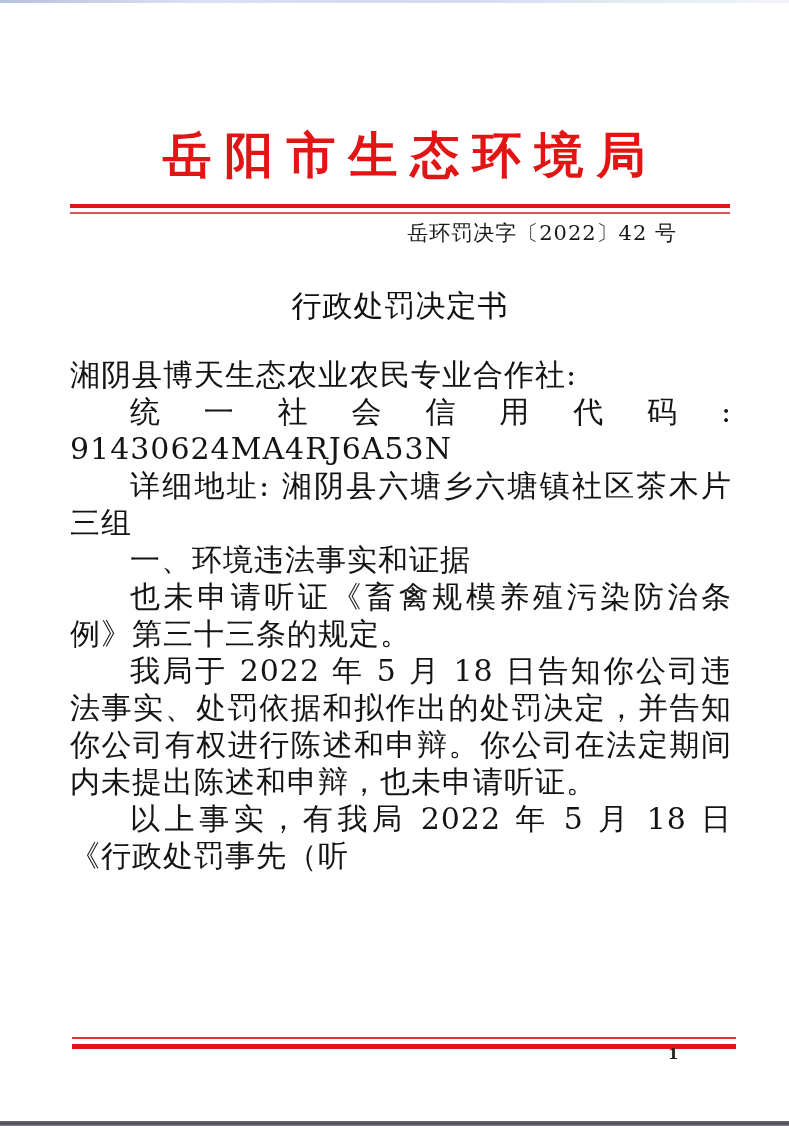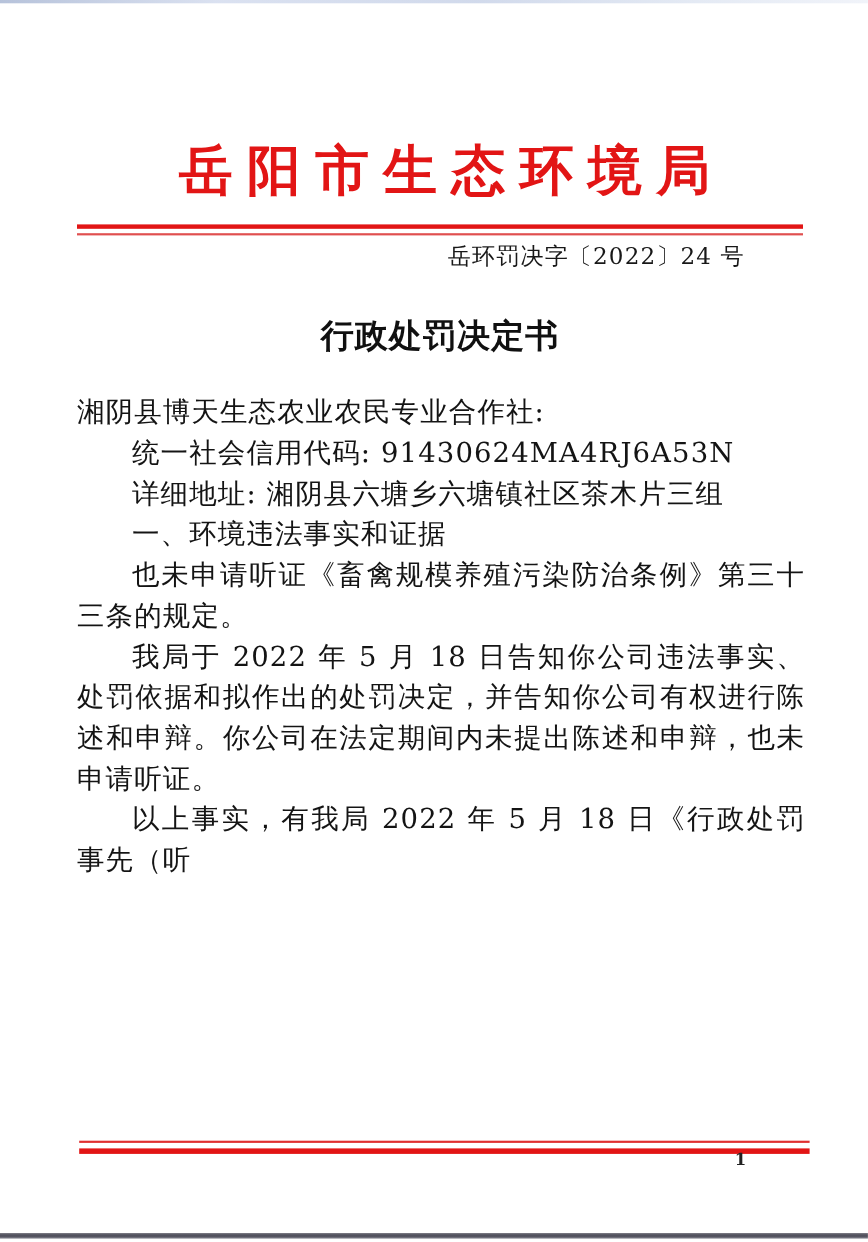--- a/index.html
+++ b/index.html
@@ -46,28 +46,28 @@
   }
   .doc-number {
     position: absolute; top: 220px; right: 112px;
     font-size: 21px; line-height: 26px; color: #181818;
     letter-spacing: 1px; white-space: nowrap;
   }
   
   .doc-title {
     position: absolute; top: 287px; left: 70px; width: 660px;
     margin: 0;
-    font-size: 30px; line-height: 38px; font-weight: bold;
+    font-size: 30px; line-height: 38px; font-weight: normal;
     color: #101010; text-align: center; letter-spacing: 1px;
   }
   
   .doc-body {
     position: absolute; top: 356px; left: 70px; width: 662px; height: 672px;
     overflow: hidden;
-    font-size: 25px; line-height: 37px; color: #141414;
+    font-size: 30px; line-height: 37px; color: #141414;
     letter-spacing: 1px;
     text-align: justify;
   }
   .doc-body p { margin: 0; text-indent: 2em; }
   .doc-body p.no-indent { text-indent: 0; }
   
   .footer-rule-thin {
     position: absolute; top: 1037px; left: 72px; width: 664px; height: 2px;
     background: #e03030;
   }
@@ -85,21 +85,21 @@
 <body>
 
 <div class="page">
 
   <div class="scan-edge-top"></div>
 
   <header>
     <h1 class="org-name">岳阳市生态环境局</h1>
     <div class="rule-thick-top"></div>
     <div class="rule-thin-bottom"></div>
-    <div class="doc-number">岳环罚决字〔2022〕24 号</div>
+    <div class="doc-number">岳环罚决字〔2022〕42 号</div>
   </header>
 
   <main>
     <h2 class="doc-title">行政处罚决定书</h2>
 
     <div class="doc-body">
 
         <p class="no-indent">湘阴县博天生态农业农民专业合作社:</p>
 
         <p>统一社会信用代码: 91430624MA4RJ6A53N</p>

